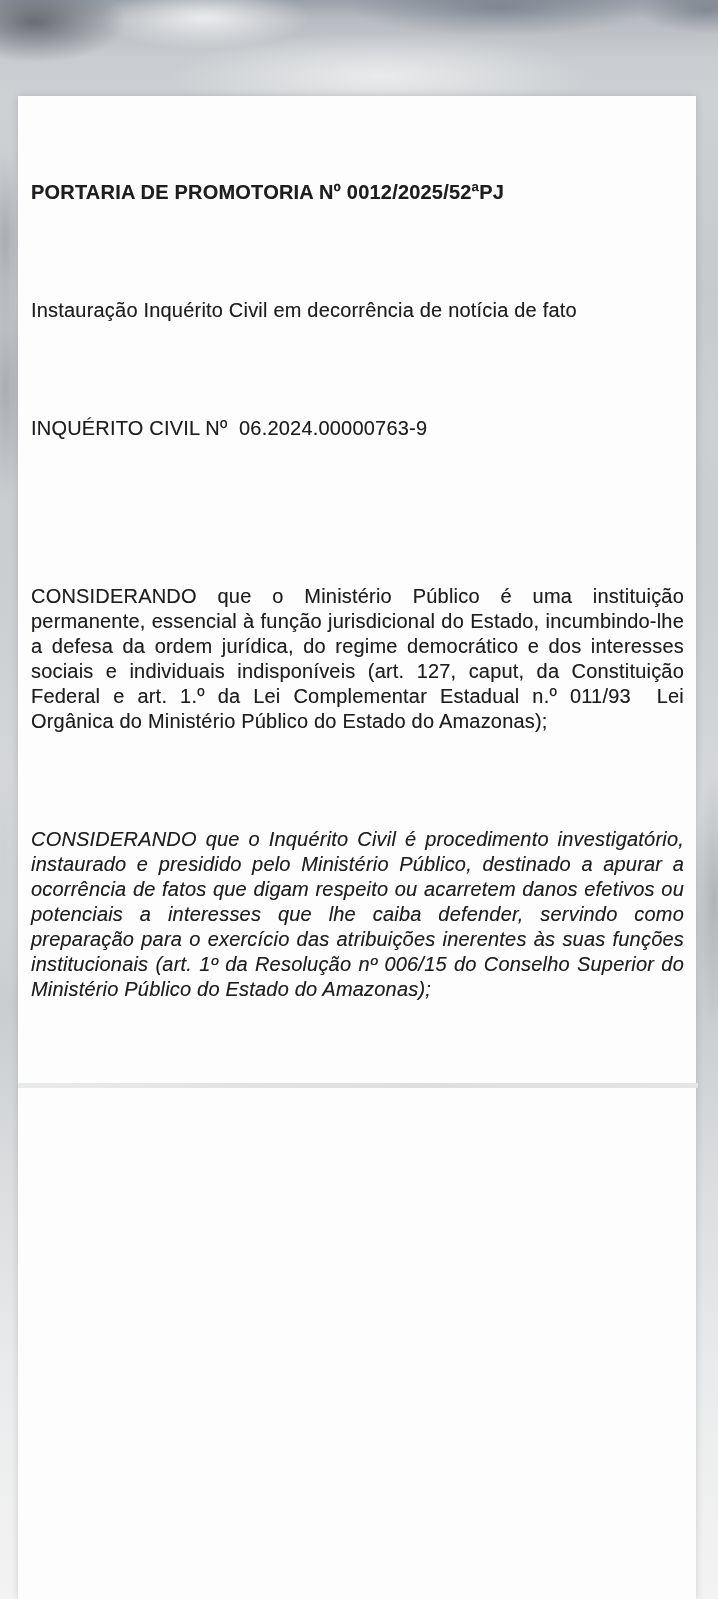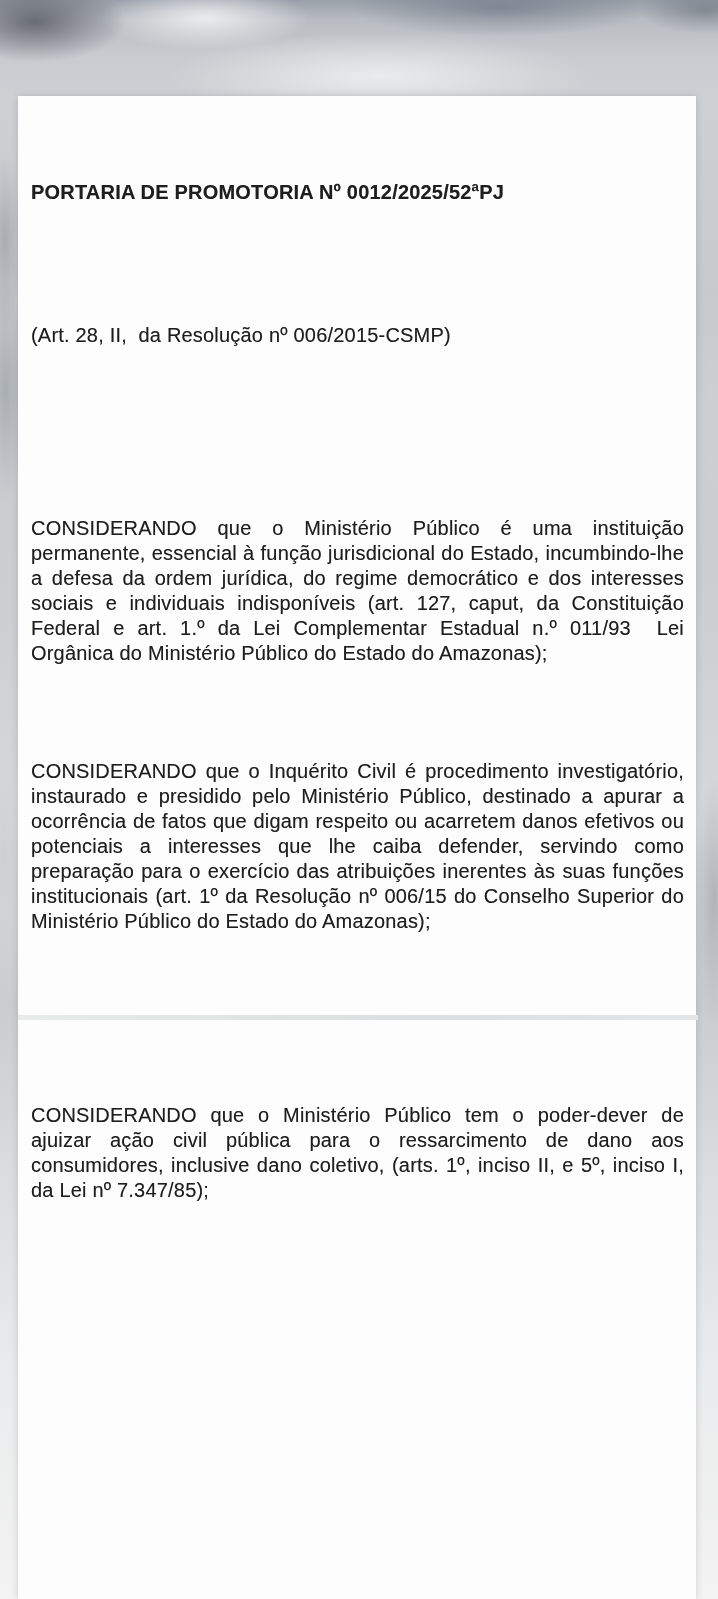--- a/index.html
+++ b/index.html
@@ -56,50 +56,50 @@
     white-space: pre-wrap;
     text-shadow: 0 0 0.6px rgba(30,30,30,0.45);
   }
 
   .sheet p { margin: 0 0 18px 0; }
 
   .title { font-weight: bold; letter-spacing: 0.25px; }
 
   .just { text-align: justify; }
 
-  .no-mb { margin-bottom: 0 !important; }
+  .no-mb { margin-bottom: 0 !important; font-style: italic; }
 
   
   .seam {
     height: 5px;
     margin: 6px -14px 8px -13px;
     background: linear-gradient(90deg, #e9eaea, #dcdedf 60%, #e4e5e6);
   }
 </style>
 </head>
 <body>
 
 <div class="blur-top"></div>
 
 <div class="sheet doc-text">
 
   <p class="title">PORTARIA DE PROMOTORIA Nº 0012/2025/52ªPJ</p>
 
-  <p><br><span>(Art. 28, II,  da Resolução nº 006/2015-CSMP)</span></p>
+  <p><span>Instauração Inquérito Civil em decorrência de notícia de fato</span><br></p>
 
+  <p>INQUÉRITO CIVIL Nº  06.2024.00000763-9</p>
 
 
 
   <p class="just">CONSIDERANDO que o Ministério Público é uma instituição permanente, essencial à função jurisdicional do Estado, incumbindo-lhe a defesa da ordem jurídica, do regime democrático e dos interesses sociais e individuais indisponíveis (art. 127, caput, da Constituição Federal e art. 1.º da Lei Complementar Estadual n.º 011/93  Lei Orgânica do Ministério Público do Estado do Amazonas);</p>
 
   <p class="just no-mb">CONSIDERANDO que o Inquérito Civil é procedimento investigatório, instaurado e presidido pelo Ministério Público, destinado a apurar a ocorrência de fatos que digam respeito ou acarretem danos efetivos ou potenciais a interesses que lhe caiba defender, servindo como preparação para o exercício das atribuições inerentes às suas funções institucionais (art. 1º da Resolução nº 006/15 do Conselho Superior do Ministério Público do Estado do Amazonas);</p>
 
   <div class="seam"></div>
 
-  <p class="just">CONSIDERANDO que o Ministério Público tem o poder-dever de ajuizar ação civil pública para o ressarcimento de dano aos consumidores, inclusive dano coletivo, (arts. 1º, inciso II, e 5º, inciso I, da Lei nº 7.347/85);</p>
 
   
 
   
 
   
 
   
 
 </div>

